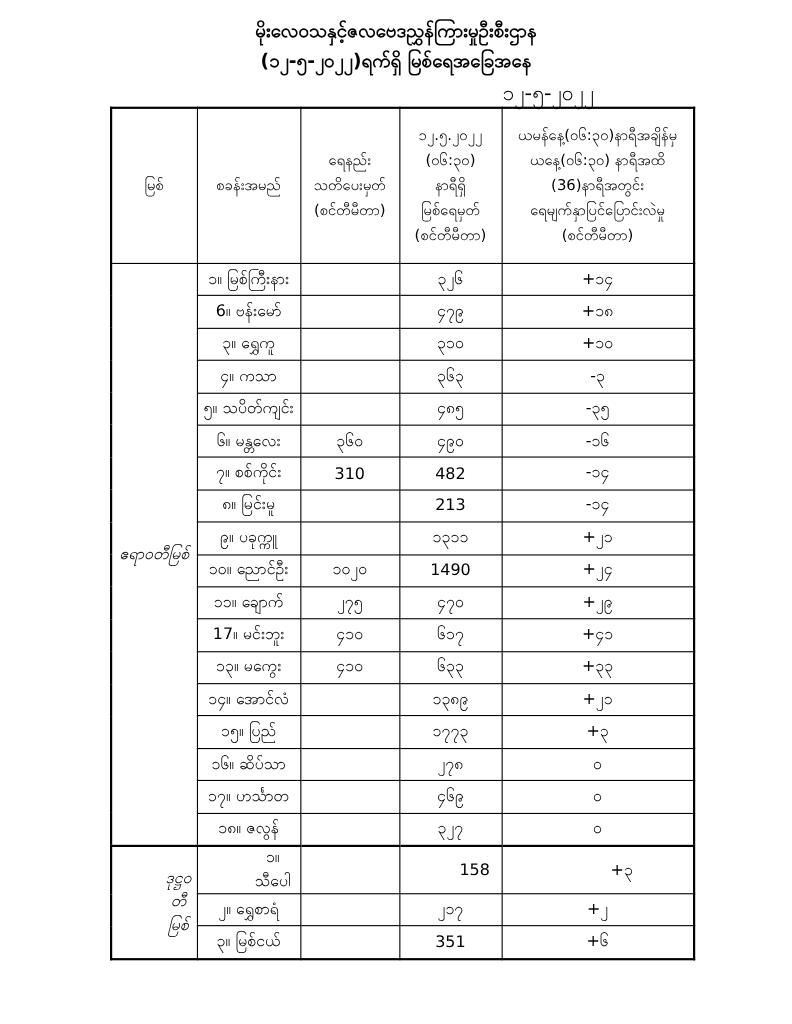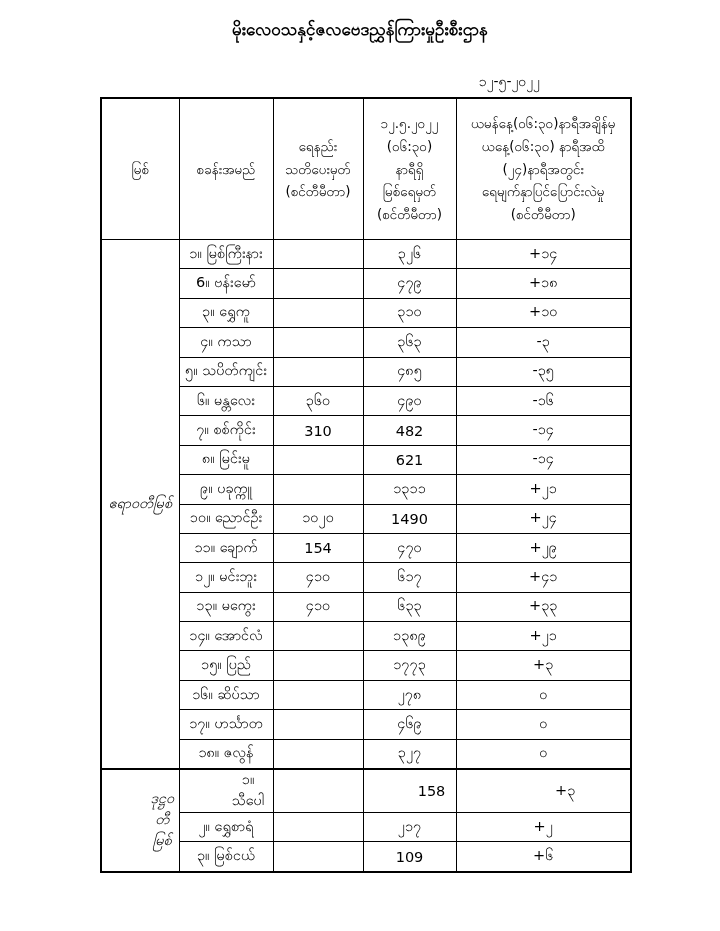--- a/index.html
+++ b/index.html
@@ -19,21 +19,21 @@
     width: 720px;
     text-align: center;
     font-size: 17px;
     font-weight: 700;
     line-height: 1.6;
   }
   .report-date {
     position: absolute;
     top: 72px;
     right: 108px;
-    font-size: 14px;
+    font-size: 19px;
     font-weight: 400;
   }
   table.levels {
     position: absolute;
     top: 97px;
     left: 100px;
     width: 530px;
     border-collapse: collapse;
     table-layout: fixed;
     border: 2px solid #000;
@@ -75,20 +75,21 @@
   col.c-level   { width: 93px; }
   col.c-change  { width: 175px; }
 </style>
 </head>
 <body>
 
 <div class="page">
 
   <div class="title-block">
     <div>မိုးလေဝသနှင့်ဇလဗေဒညွှန်ကြားမှုဦးစီးဌာန</div>
+    <div>(၁၂-၅-၂၀၂၂)ရက်ရှိ မြစ်ရေအခြေအနေ</div>
   </div>
 
   <div class="report-date">၁၂-၅-၂၀၂၂</div>
 
   <table class="levels">
     <colgroup>
       <col class="c-river">
         <col class="c-station">
         <col class="c-warn">
         <col class="c-level">
@@ -101,21 +102,21 @@
         <th>ရေနည်း
 သတိပေးမှတ်
 (စင်တီမီတာ)</th>
         <th>၁၂.၅.၂၀၂၂
 (၀၆:၃၀)
 နာရီရှိ
 မြစ်ရေမှတ်
 (စင်တီမီတာ)</th>
         <th>ယမန်နေ့(၀၆:၃၀)နာရီအချိန်မှ
 ယနေ့(၀၆:၃၀) နာရီအထိ
-(၂၄)နာရီအတွင်း
+(36)နာရီအတွင်း
 ရေမျက်နှာပြင်ပြောင်းလဲမှု
 (စင်တီမီတာ)</th>
       </tr>
     </thead>
     <tbody>
 
       <tr>
         <td class="river" rowspan="18">ဧရာဝတီမြစ်</td>
         <td class="station">၁။ မြစ်ကြီးနား</td>
         <td></td>
@@ -154,43 +155,43 @@
       </tr>
       <tr>
         <td class="station">၇။ စစ်ကိုင်း</td>
         <td>310</td>
         <td>482</td>
         <td>-၁၄</td>
       </tr>
       <tr>
         <td class="station">၈။ မြင်းမူ</td>
         <td></td>
-        <td>621</td>
+        <td>213</td>
         <td>-၁၄</td>
       </tr>
       <tr>
         <td class="station">၉။ ပခုက္ကူ</td>
         <td></td>
         <td>၁၃၁၁</td>
         <td>+၂၁</td>
       </tr>
       <tr>
         <td class="station">၁၀။ ညောင်ဦး</td>
         <td>၁၀၂၀</td>
         <td>1490</td>
         <td>+၂၄</td>
       </tr>
       <tr>
         <td class="station">၁၁။ ချောက်</td>
-        <td>154</td>
+        <td>၂၇၅</td>
         <td>၄၇၀</td>
         <td>+၂၉</td>
       </tr>
       <tr>
-        <td class="station">၁၂။ မင်းဘူး</td>
+        <td class="station">17။ မင်းဘူး</td>
         <td>၄၁၀</td>
         <td>၆၁၇</td>
         <td>+၄၁</td>
       </tr>
       <tr>
         <td class="station">၁၃။ မကွေး</td>
         <td>၄၁၀</td>
         <td>၆၃၃</td>
         <td>+၃၃</td>
       </tr>
@@ -234,20 +235,20 @@
       </tr>
       <tr>
         <td class="station">၂။ ရွှေစာရံ</td>
         <td></td>
         <td>၂၁၇</td>
         <td>+၂</td>
       </tr>
       <tr>
         <td class="station">၃။ မြစ်ငယ်</td>
         <td></td>
-        <td>109</td>
+        <td>351</td>
         <td>+၆</td>
       </tr>
 
     </tbody>
   </table>
 
 </div>
 
 </body></html>

